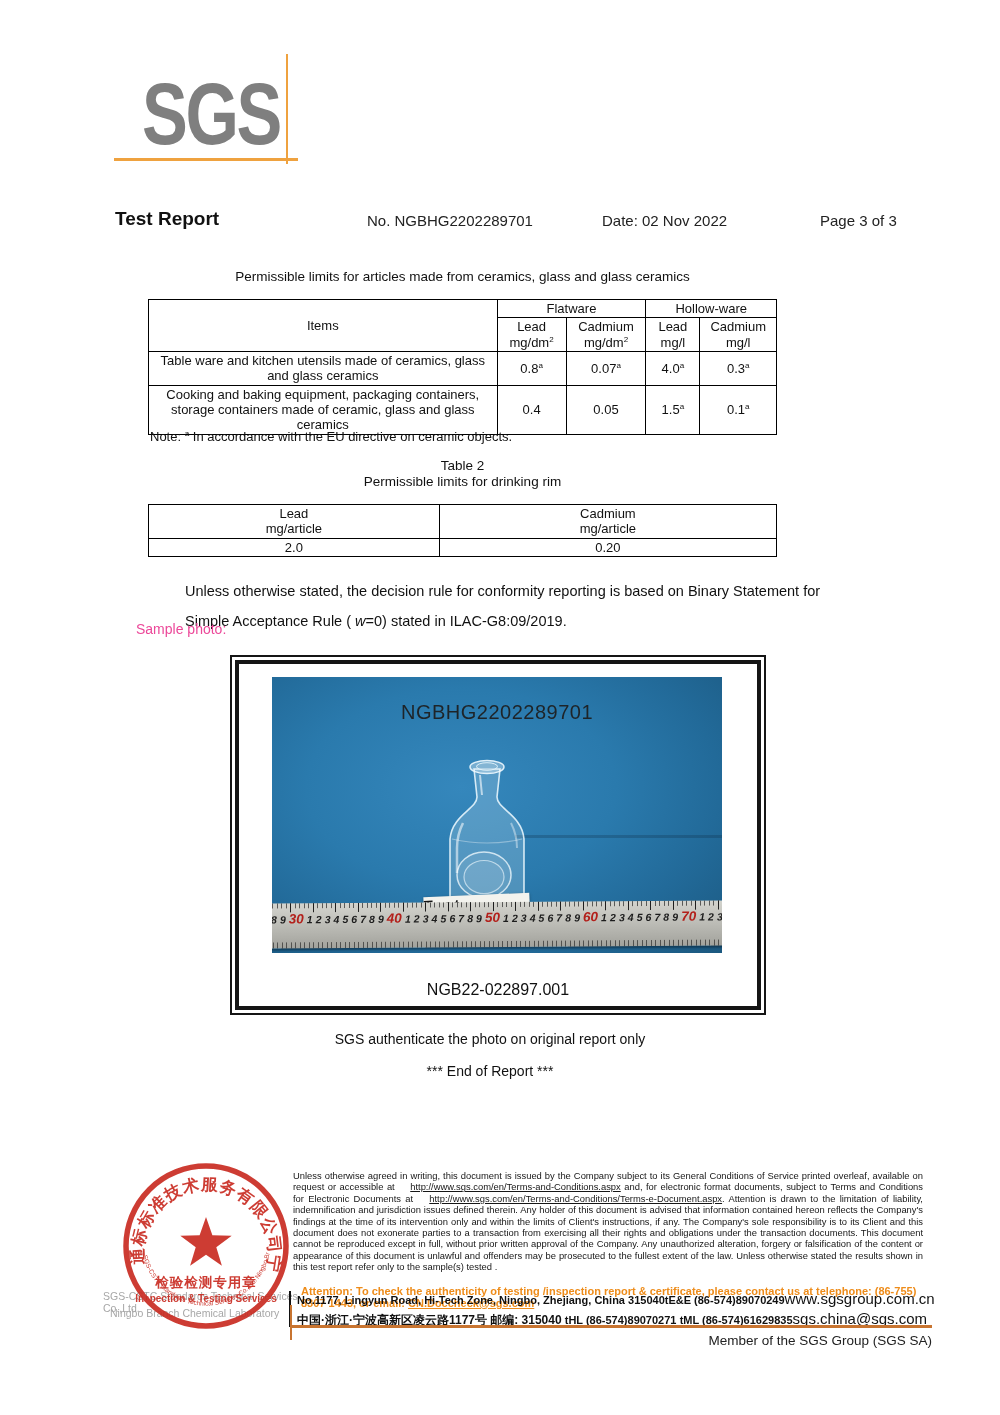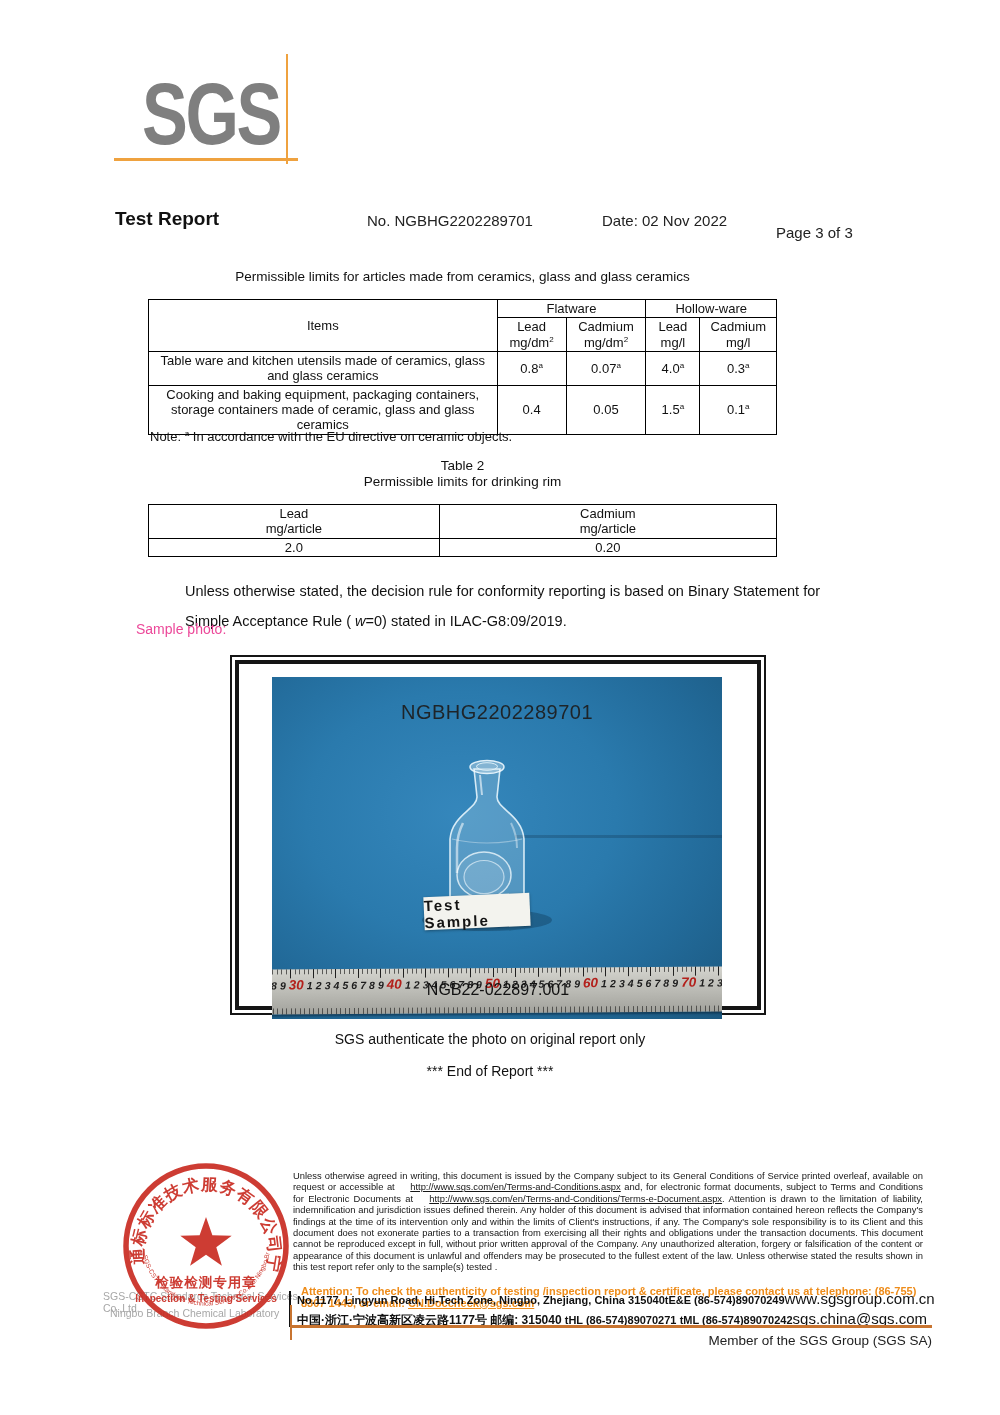--- a/index.html
+++ b/index.html
@@ -25,21 +25,21 @@
   sup { font-size:0.62em; vertical-align:super; line-height:0; }
   .note-line { position:absolute; left:150px; font-size:13px; color:#111; }
 
   
   #decision-rule { position:absolute; left:185px; top:576px; width:692px; font-size:14.5px; line-height:30px; color:#111; }
   #sample-photo-label { position:absolute; left:115px; top:621px; font-size:14px; color:#ec4899;margin-left:21px; }
 
   
   #photo-frame { position:absolute; left:230px; top:655px; width:536px; height:360px; border:2px solid #151515; background:#fff; }
   #photo-frame-inner { position:absolute; left:3px; top:3px; right:3px; bottom:3px; border:4px solid #151515; background:#fff; }
-  #photo { position:absolute; left:33px; top:13px; width:450px; height:342px; overflow:hidden;
+  #photo { position:absolute; left:33px; top:13px; width:450px; height:276px; overflow:hidden;
            background:radial-gradient(ellipse at 42% 40%, #3587bc 0%, #2a7aad 42%, #226a99 70%, #1b587f 100%); }
   #photo-serial { position:absolute; left:0; right:0; top:24px; text-align:center; font-size:20px; color:#1e2428; letter-spacing:0.5px; }
   #photo-shadow-line { position:absolute; right:0; top:158px; width:46%; height:3px; background:rgba(10,40,62,0.25); }
   #bottle-shadow { position:absolute; left:150px; top:232px; width:130px; height:22px; background:rgba(8,38,58,0.30); border-radius:50%; }
   #bottle { position:absolute; left:155px; top:76px; width:120px; height:175px; }
 
   #test-sample-label { position:absolute; left:152px; top:218px; width:106px; height:33px; background:#f3f3ee;
         transform:rotate(-2.5deg); box-shadow:0 1px 3px rgba(0,0,0,0.35); display:flex; align-items:center; justify-content:center; }
   #test-sample-label span { font-size:15px; font-weight:bold; color:#141414; letter-spacing:2px; }
 
@@ -91,21 +91,21 @@
 
   <div id="logo-wrap">
     <div class="logo-hline"></div>
     <div class="logo-vline"></div>
     <div id="logo-text">SGS</div>
   </div>
 
   <div id="report-title" class="hdr-item">Test Report</div>
   <div class="hdr-item" style="left:367px;">No. NGBHG2202289701</div>
   <div class="hdr-item" style="left:602px;">Date: 02 Nov 2022</div>
-  <div class="hdr-item" style="left:776px;margin-top:12px;">Page 3 of 3</div>
+  <div class="hdr-item" style="left:820px;">Page 3 of 3</div>
 
   <div class="tbl-title" style="top:269px;">Permissible limits for articles made from ceramics, glass and glass ceramics</div>
   <table class="limits-table" style="top:299px;">
     <colgroup>
         <col style="width:55.5%">
         <col style="width:11%">
         <col style="width:12.7%">
         <col style="width:8.6%">
         <col style="width:12.2%">
       </colgroup>
@@ -282,21 +282,21 @@
       <span class="sp"></span>
       <span class="addr-plain">www.sgsgroup.com.cn</span>
     </div>
     <div class="addr-row">
       <span class="addr-cn">中国·浙江·宁波高新区凌云路1177号</span>
       <span class="gap"></span>
       <span class="addr-cn">邮编: 315040</span>
       <span class="gap"></span>
       <span class="addr-en">tHL  (86-574)89070271</span>
       <span class="gap"></span>
-      <span class="addr-en">tML (86-574)89070242</span>
+      <span class="addr-en">tML (86-574)61629835</span>
       <span class="sp"></span>
       <span class="addr-plain">sgs.china@sgs.com</span>
     </div>
   </div>
 
   <div id="footer-orange-line"></div>
   <div id="footer-orange-tick"></div>
   <div id="member-line">Member of the SGS Group (SGS SA)</div>
 
 </div>

